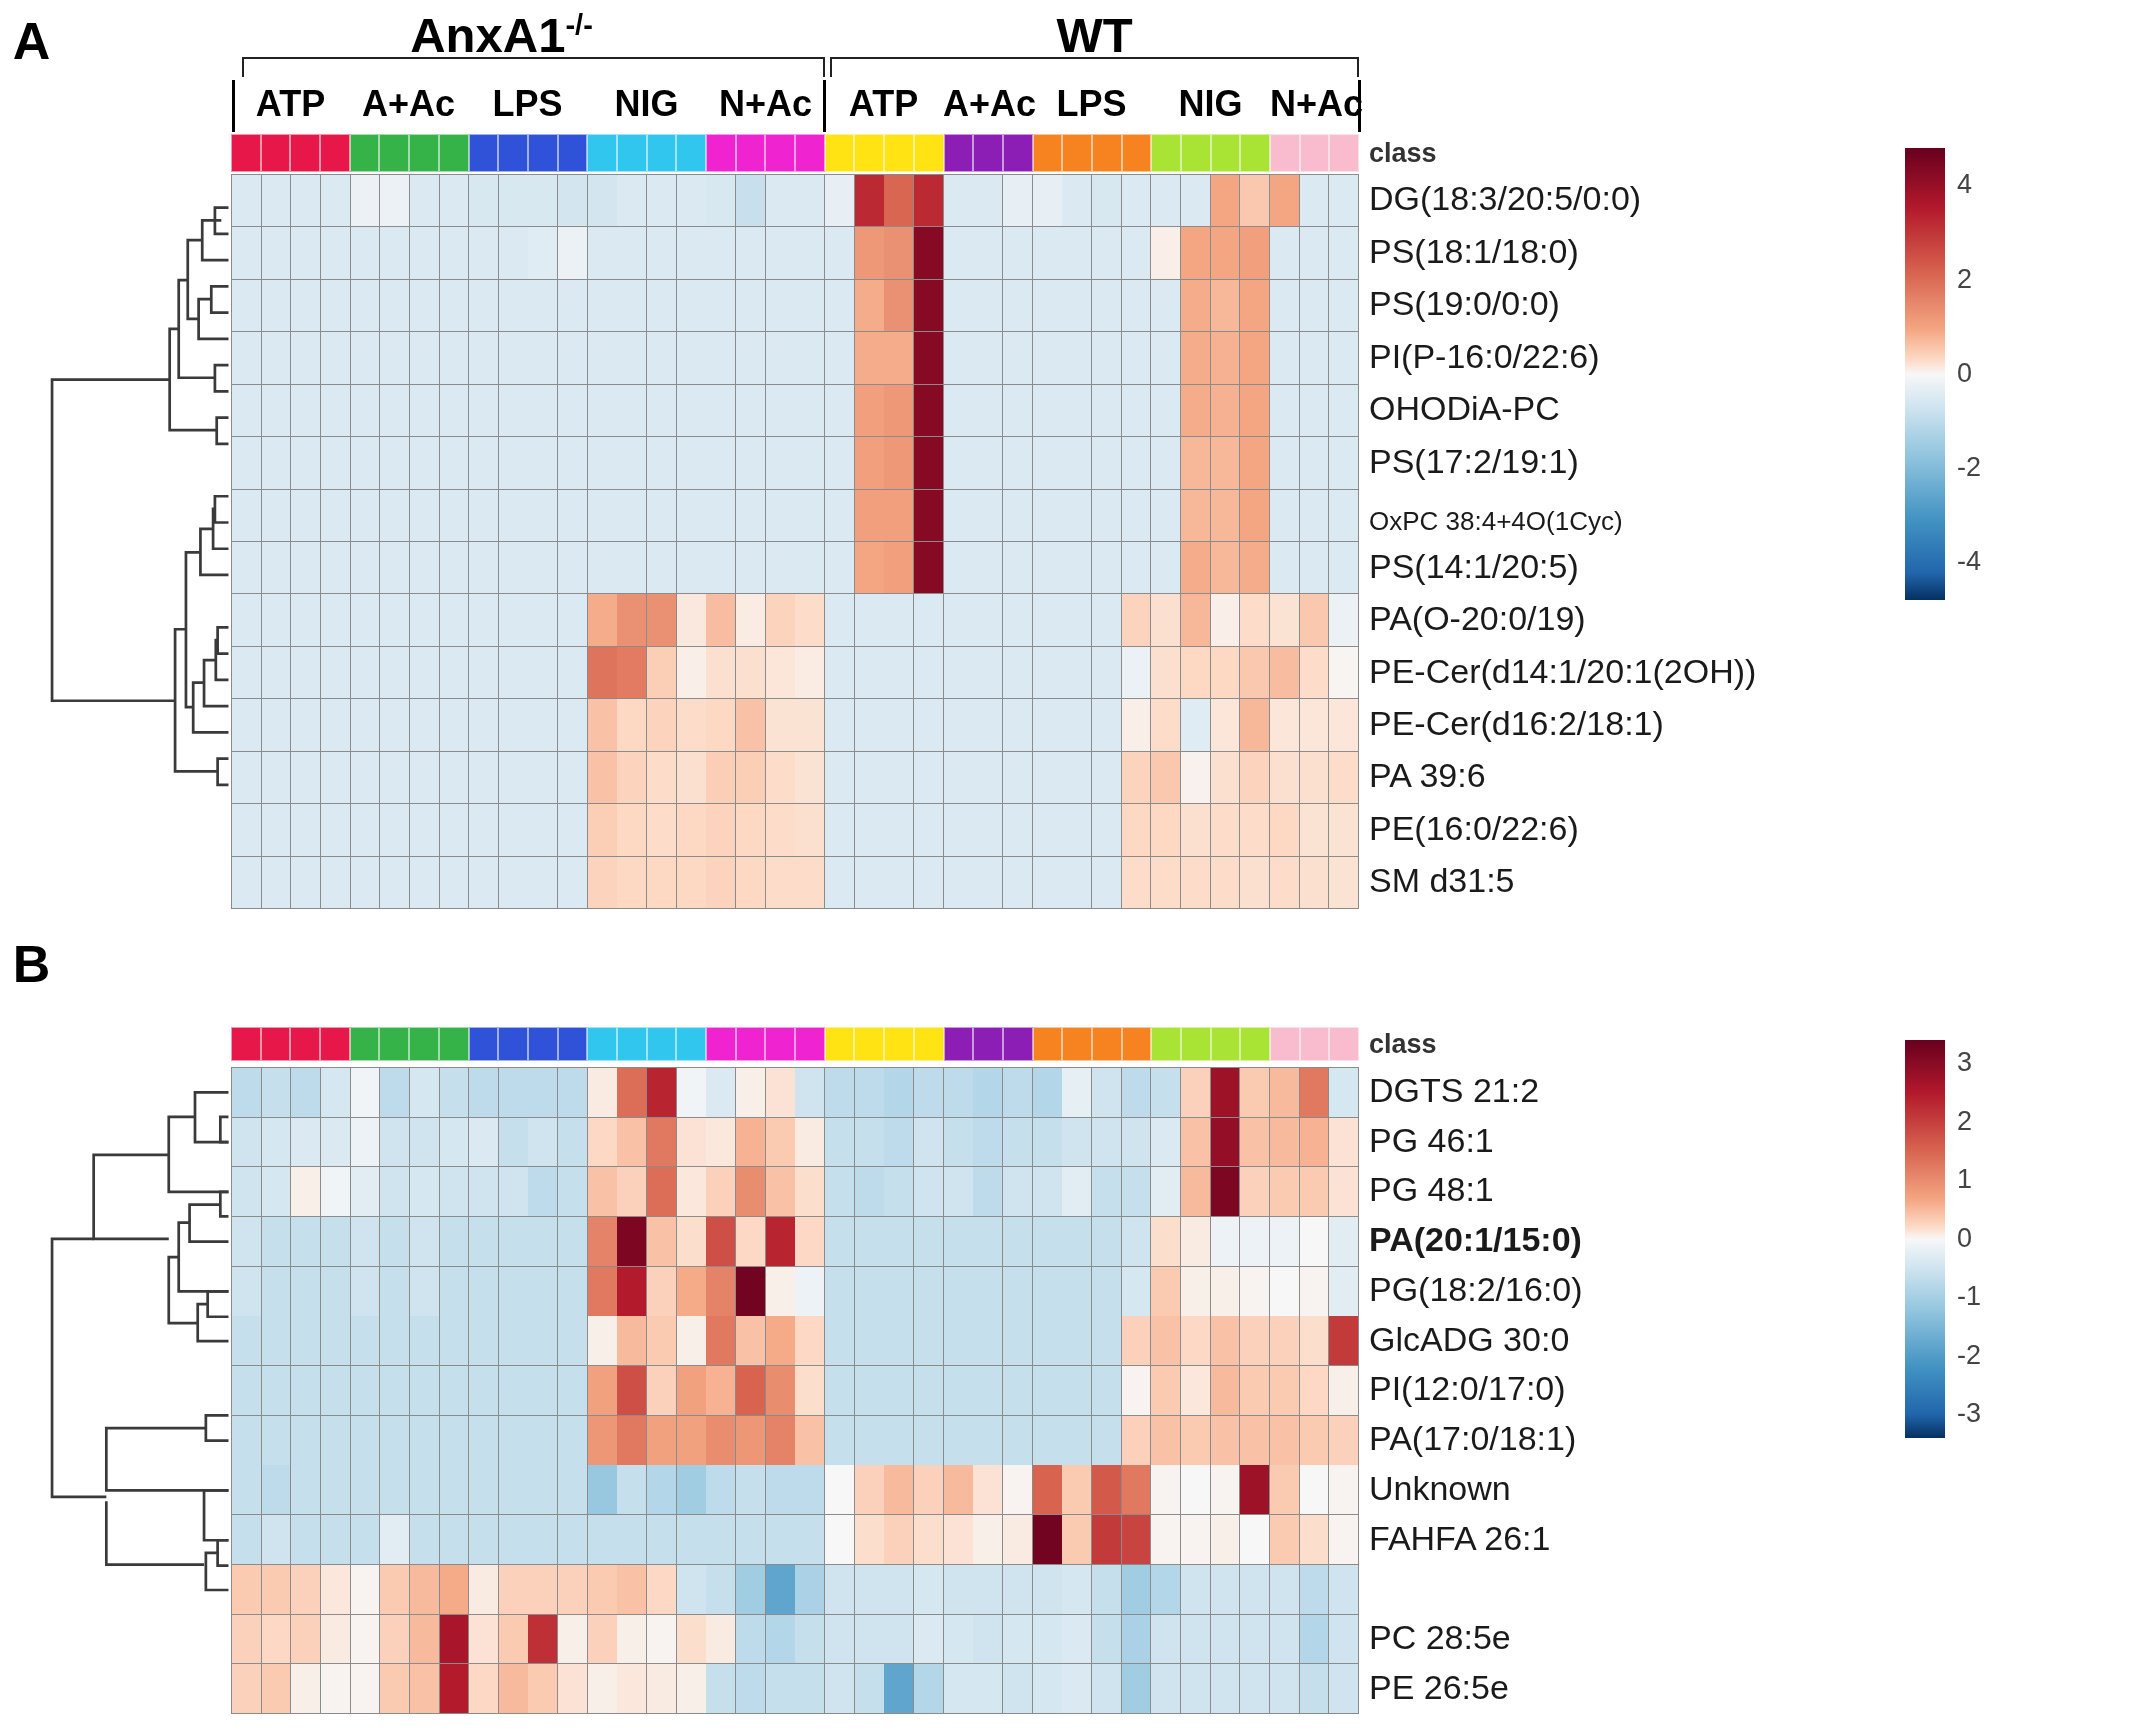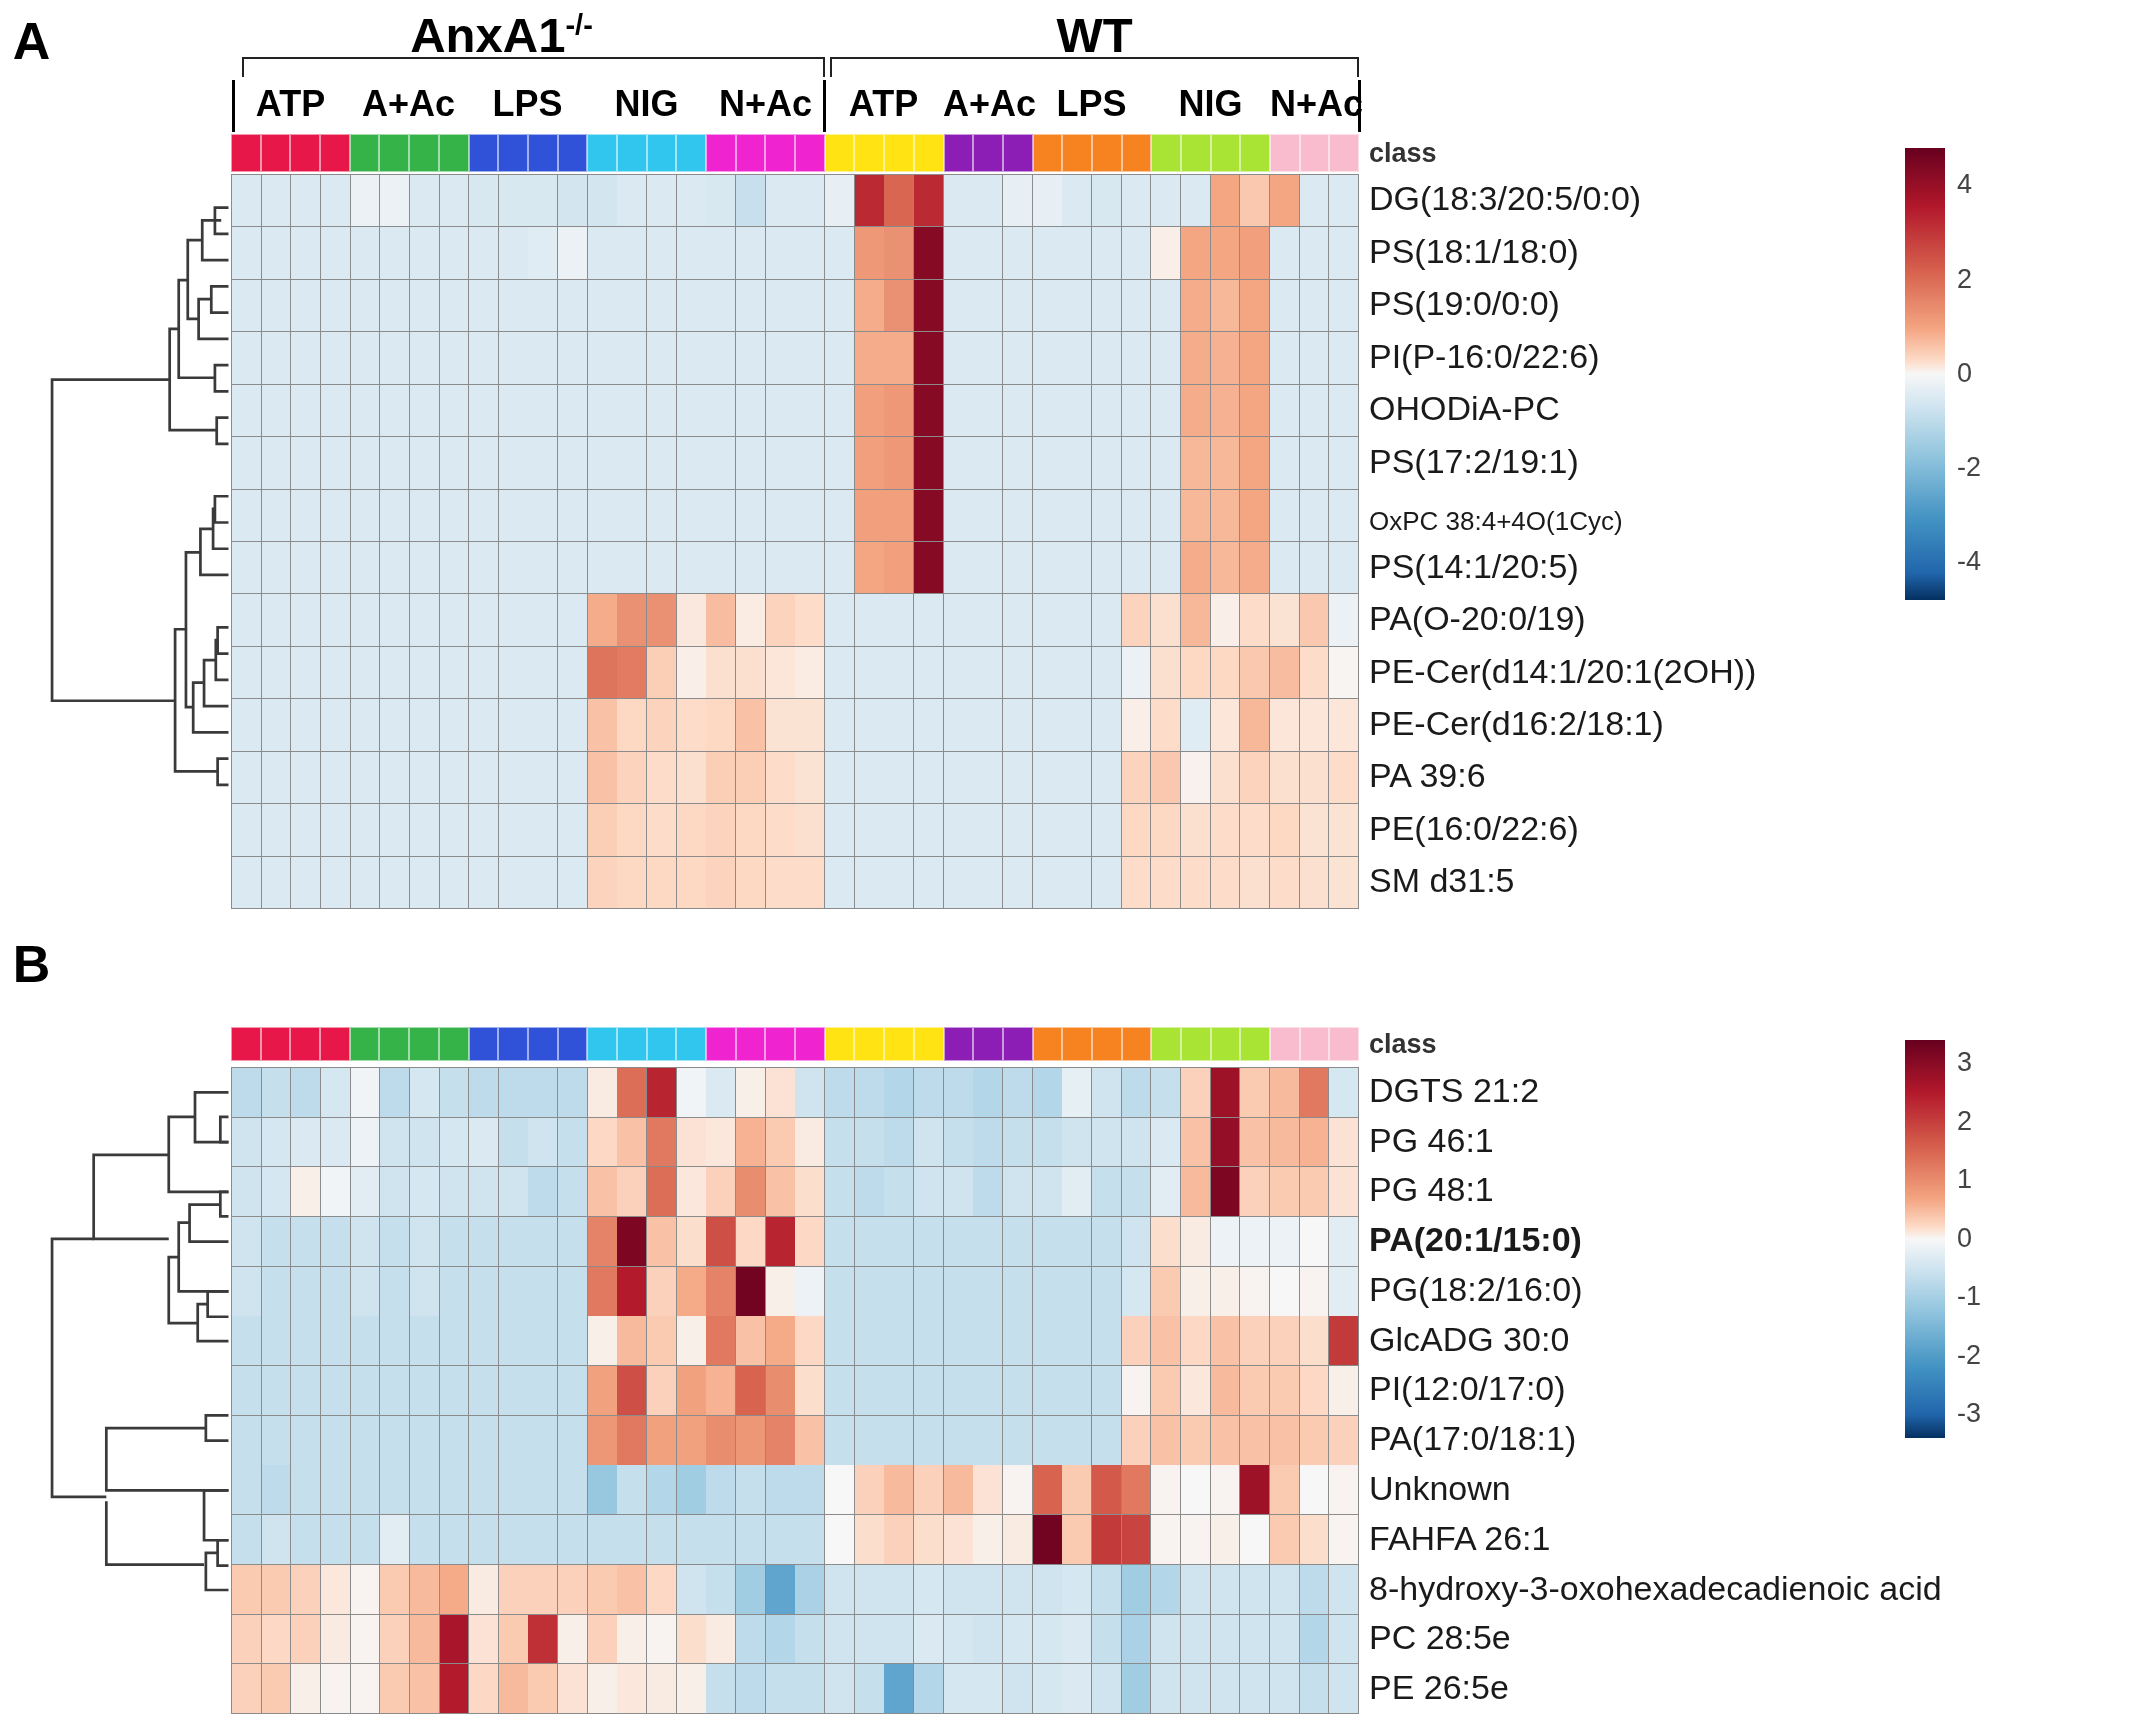--- a/index.html
+++ b/index.html
@@ -1255,21 +1255,20 @@
     <div class="rl" style="top: 6px; left: 0px; font-size: 34px;">DGTS 21:2</div>
     <div class="rl" style="top: 56px; left: 0px; font-size: 34px;">PG 46:1</div>
     <div class="rl" style="top: 105px; left: 0px; font-size: 34px;">PG 48:1</div>
     <div class="rl" style="top: 155px; left: 0px; font-size: 34px; font-weight: bold;">PA(20:1/15:0)</div>
     <div class="rl" style="top: 205px; left: 0px; font-size: 34px;">PG(18:2/16:0)</div>
     <div class="rl" style="top: 255px; left: 0px; font-size: 34px;">GlcADG 30:0</div>
     <div class="rl" style="top: 304px; left: 0px; font-size: 34px;">PI(12:0/17:0)</div>
     <div class="rl" style="top: 354px; left: 0px; font-size: 34px;">PA(17:0/18:1)</div>
     <div class="rl" style="top: 404px; left: 0px; font-size: 34px;">Unknown</div>
     <div class="rl" style="top: 454px; left: 0px; font-size: 34px;">FAHFA 26:1</div>
-    <div class="rl" style="top: 504px; left: 0px; font-size: 34px;">8-hydroxy-3-oxohexadecadienoic acid</div>
     <div class="rl" style="top: 553px; left: 0px; font-size: 34px;">PC 28:5e</div>
     <div class="rl" style="top: 603px; left: 0px; font-size: 34px;">PE 26:5e</div>
   </div>
 
 <div class="cbar" style="left:1905px;top:1040px;width:199px;height:398px;">
   <div class="grad" style="width:40px;height:398px;background:linear-gradient(to bottom,#67001f 0%,#b2182b 13%,#d6604d 27%,#f4a582 40%,#fddbc7 47%,#f7f7f7 50%,#d1e5f0 57%,#92c5de 68%,#4393c3 82%,#2166ac 94%,#053061 100%);"></div>
   <div id="cticks-b">
       <div class="tk" style="left: 52px; top: 7.1px;">3</div>
       <div class="tk" style="left: 52px; top: 66px;">2</div>
       <div class="tk" style="left: 52px; top: 124px;">1</div>

